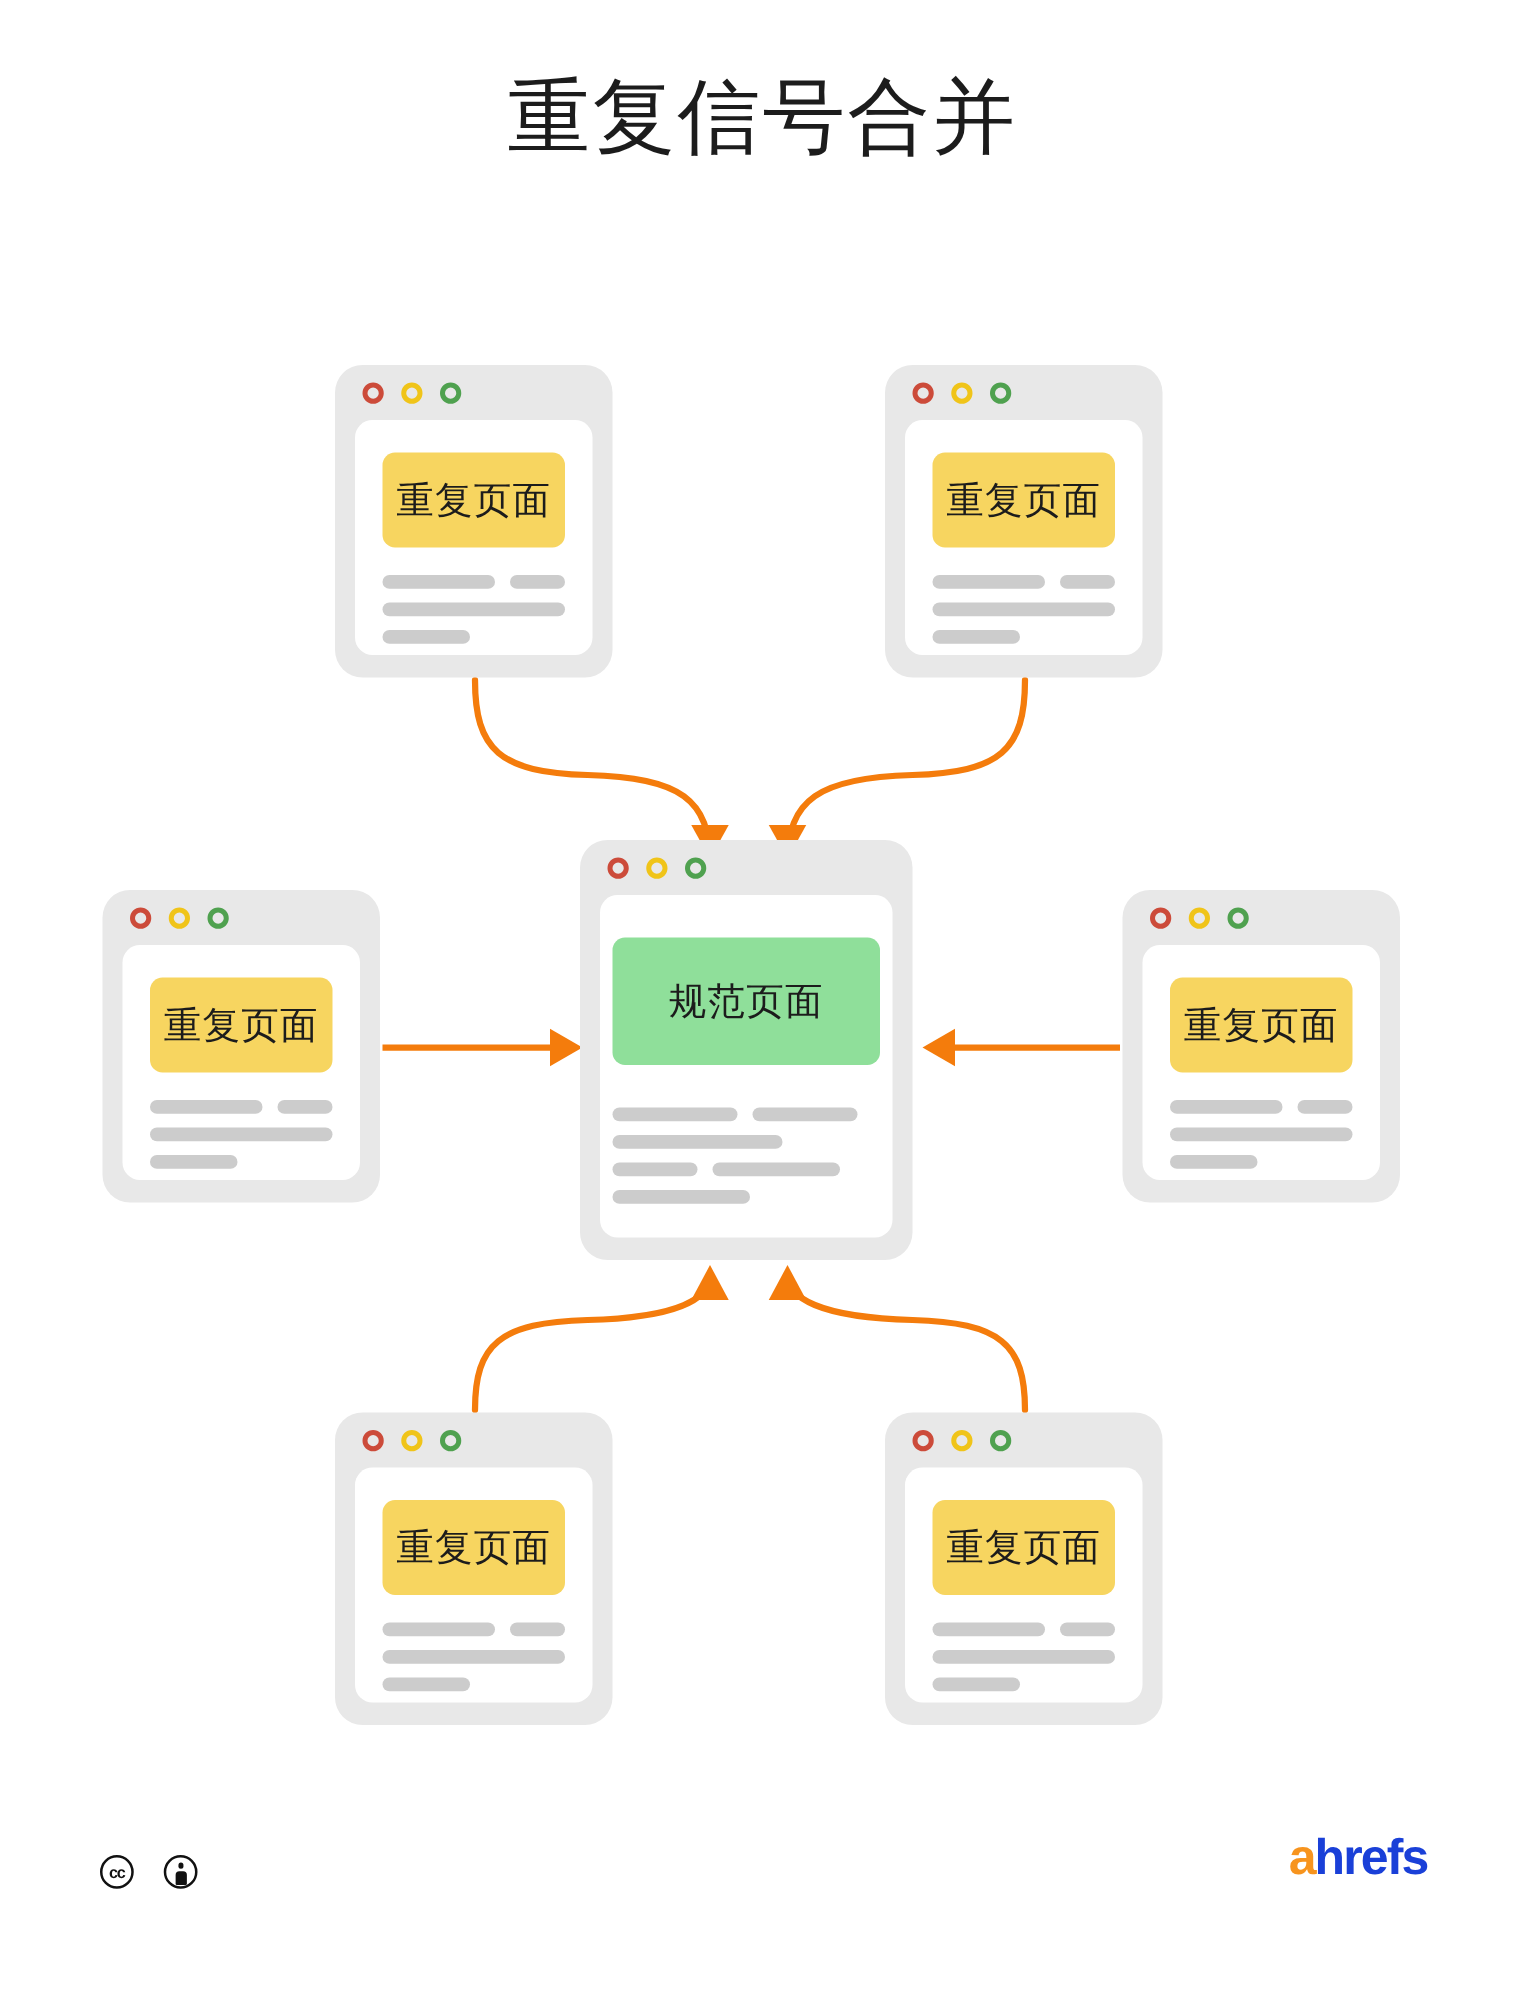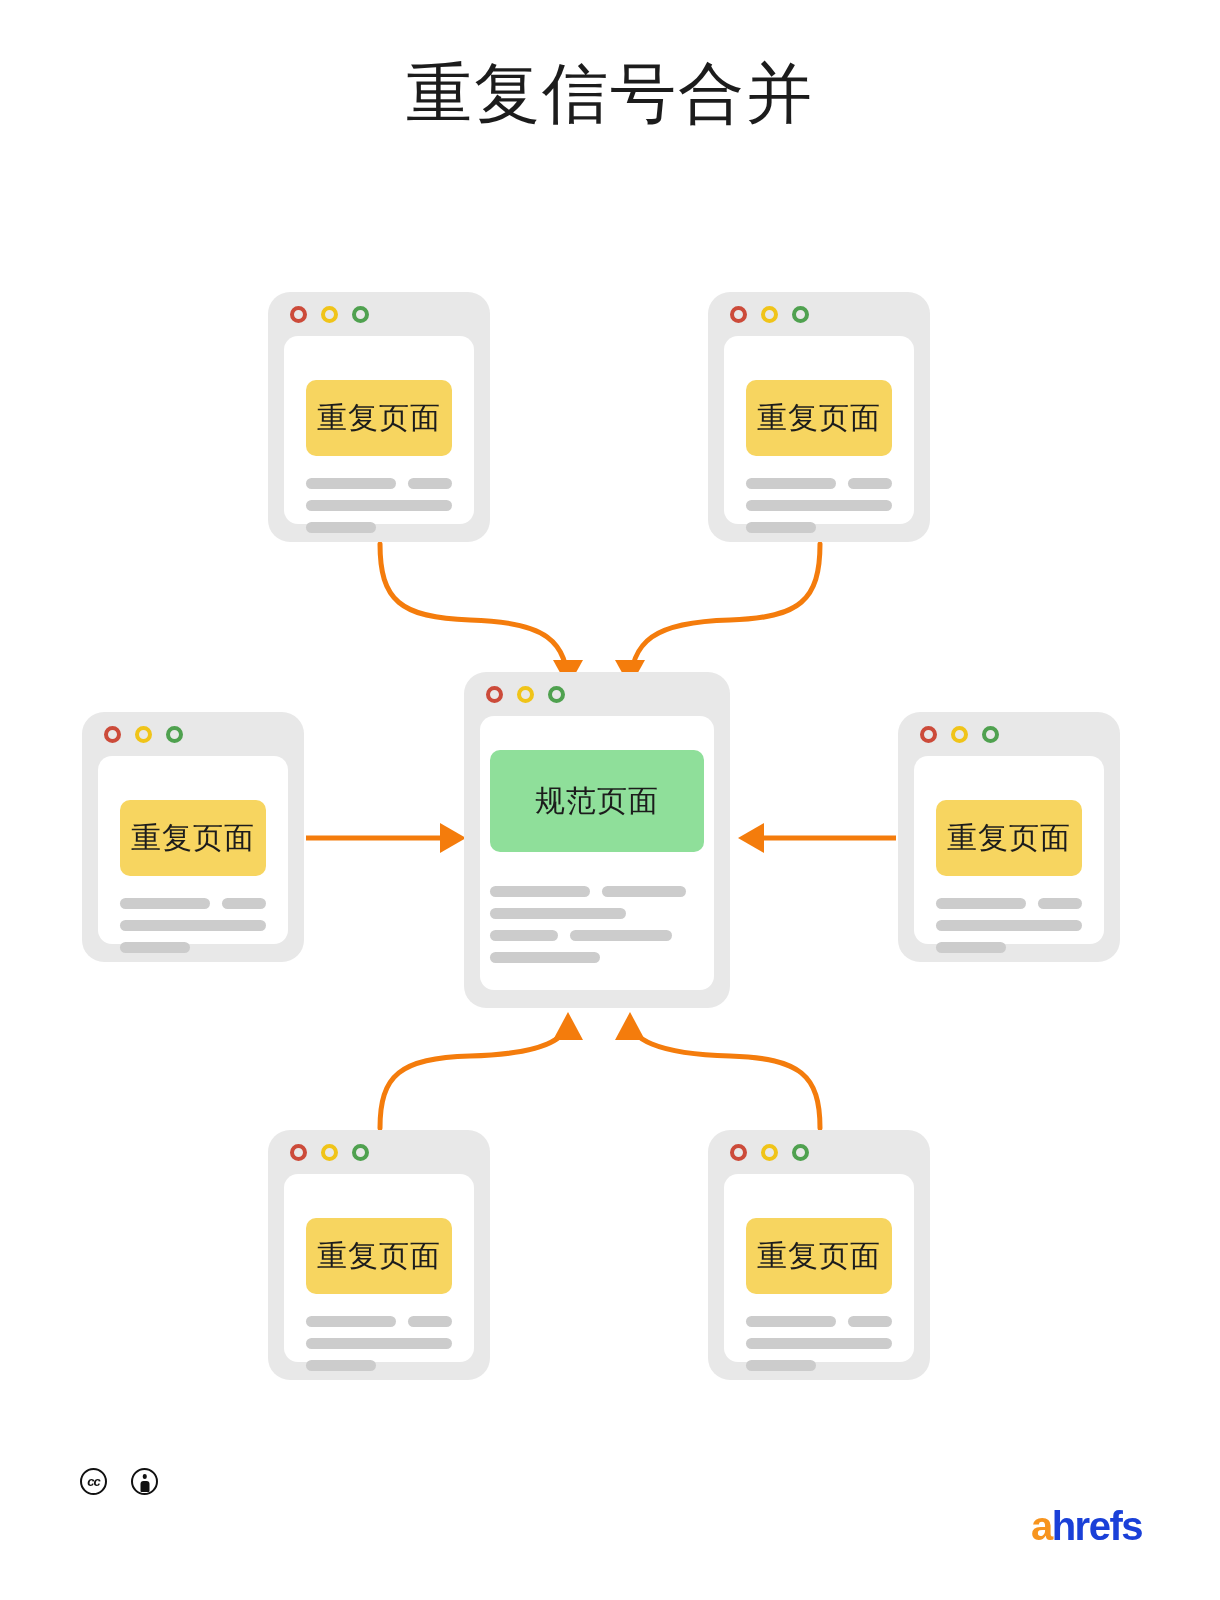--- a/index.html
+++ b/index.html
@@ -87,21 +87,21 @@
 
   
   #card-dup-top-left    { left: 268px;  top: 292px;  width: 222px; height: 250px; }
   #card-dup-top-right   { left: 708px;  top: 292px;  width: 222px; height: 250px; }
   #card-dup-left        { left: 82px;   top: 712px;  width: 222px; height: 250px; }
   #card-dup-right       { left: 898px;  top: 712px;  width: 222px; height: 250px; }
   #card-canonical       { left: 464px;  top: 672px;  width: 266px; height: 336px; }
   #card-dup-bottom-left { left: 268px;  top: 1130px; width: 222px; height: 250px; }
   #card-dup-bottom-right{ left: 708px;  top: 1130px; width: 222px; height: 250px; }
 
-  .card.small .label-box { height: 76px; margin-top: 24px; }
+  .card.small .label-box { height: 76px; margin-top: 6px; }
   #card-canonical .label-box { height: 102px; margin-top: 12px; }
   #card-canonical .screen { padding: 22px 10px; }
   #card-canonical .lines { margin-top: 34px; }
 
   
   #arrows {
     position: absolute;
     left: 0; top: 0;
     width: 1220px; height: 1600px;
     pointer-events: none;
@@ -111,25 +111,24 @@
   #footer {
     position: absolute;
     left: 0;
     top: 1468px;
     width: 1220px;
     height: 60px;
   }
   #footer-left {
     position: absolute;
     left: 80px;
-    top: 0;
+    top: 16px;
     display: flex;
     align-items: center;
     gap: 24px;
-    font-style: italic;
   }
   .cc-icon {
     width: 27px; height: 27px;
     border: 2.5px solid #111;
     border-radius: 50%;
     display: flex; align-items: center; justify-content: center;
     font-size: 13px; font-weight: bold; color: #111;
     font-family: "Liberation Sans", sans-serif;
     letter-spacing: -1px;
   }
@@ -164,21 +163,20 @@
     font-family: "Liberation Sans", "DejaVu Sans", sans-serif;
   }
   #logo {
     position: absolute;
     right: 78px;
     top: -4px;
     font-size: 40px;
     font-weight: bold;
     letter-spacing: -1.5px;
     font-family: "Liberation Sans", sans-serif;
-    margin-top: 40px;
   }
   #logo .a { color: #f7941e; }
   #logo .hrefs { color: #1a40d8; }
 </style>
 </head>
 <body>
 
 <div id="stage">
 
   <div id="title">重复信号合并</div>

